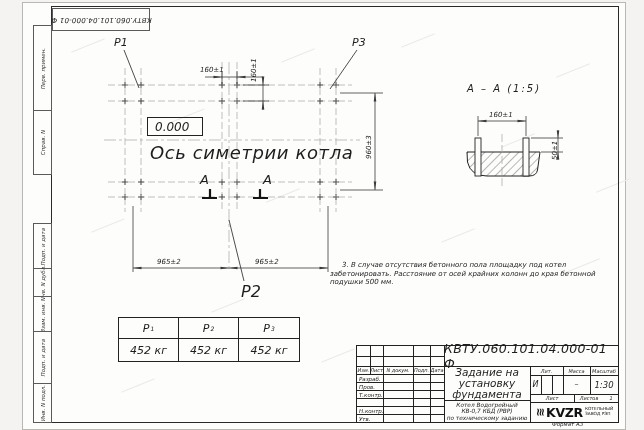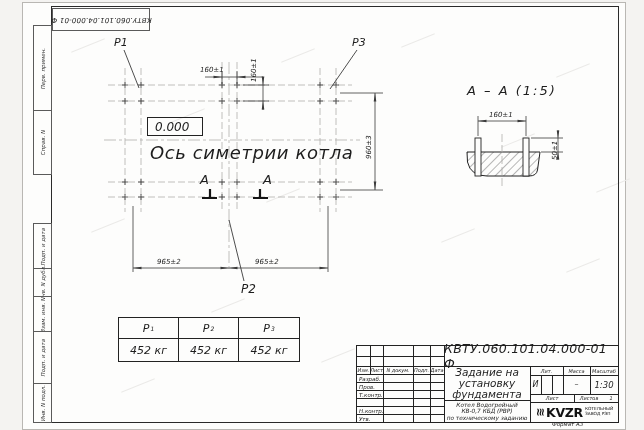--- a/index.html
+++ b/index.html
@@ -182,35 +182,35 @@
       <path d="M317,197H323M320,194V200" class="bolt"></path>
       <path d="M333,85H339M336,82V88" class="bolt"></path>
       <path d="M333,101H339M336,98V104" class="bolt"></path>
       <path d="M333,182H339M336,179V185" class="bolt"></path>
       <path d="M333,197H339M336,194V200" class="bolt"></path>
     </g>
 </svg>
 
 <div class="ptxt" style="left:114px;top:36px;font-size:11px">P1</div>
 <div class="ptxt" style="left:352px;top:36px;font-size:11px">P3</div>
-<div class="ptxt" style="left:241px;top:282px;font-size:12px">P2</div>
+<div class="ptxt" style="left:241px;top:282px;font-size:16px">P2</div>
 <div class="elev">
     <span>0.000</span>
   </div>
 <div class="ptxt" style="left:150px;top:142px;font-size:18px;letter-spacing:.6px">Ось симетрии котла</div>
 <div class="ptxt" style="left:200px;top:172px;font-size:13px">А</div>
 <div class="ptxt" style="left:263px;top:172px;font-size:13px">А</div>
 
 <div class="dimtxt" style="left:200px;top:66px">160±1</div>
 <div class="dimtxt rot" style="left:250px;top:82px">160±1</div>
 <div class="dimtxt rot" style="left:365px;top:159px">960±3</div>
 <div class="dimtxt" style="left:157px;top:258px">965±2</div>
 <div class="dimtxt" style="left:255px;top:258px">965±2</div>
 
-<div class="ptxt" style="left:467px;top:83px;font-size:13px;letter-spacing:2px">А – А (1:5)</div>
+<div class="ptxt" style="left:467px;top:83px;font-size:10px;letter-spacing:2px">А – А (1:5)</div>
 <div class="dimtxt" style="left:489px;top:111px">160±1</div>
 <div class="dimtxt rot" style="left:551px;top:160px">50±1</div>
 
 <div class="ltable">
   <div class="hc">
       <span>P</span>
       <sub>1</sub>
     </div>
   <div class="hc">
       <span>P</span>
@@ -219,20 +219,21 @@
   <div class="hc">
       <span>P</span>
       <sub>3</sub>
     </div>
   <div>452 кг</div>
   <div>452 кг</div>
   <div>452 кг</div>
 </div>
 
 <div class="notes">
+  <p>3. В случае отсутствия бетонного пола площадку под котел забетонировать. Расстояние от осей крайних колонн до края бетонной подушки 500 мм.</p>
 </div>
 
 <div class="tb">
 
   <div class="vl" style="left:13px;top:0;height:28px"></div>
   <div class="vl" style="left:26px;top:0;height:76px"></div>
   <div class="vl" style="left:56px;top:0;height:76px"></div>
   <div class="vl" style="left:73px;top:0;height:76px"></div>
   <div class="vl" style="left:87px;top:0;height:76px"></div>
   <div class="vl" style="left:173px;top:20px;height:56px"></div>

